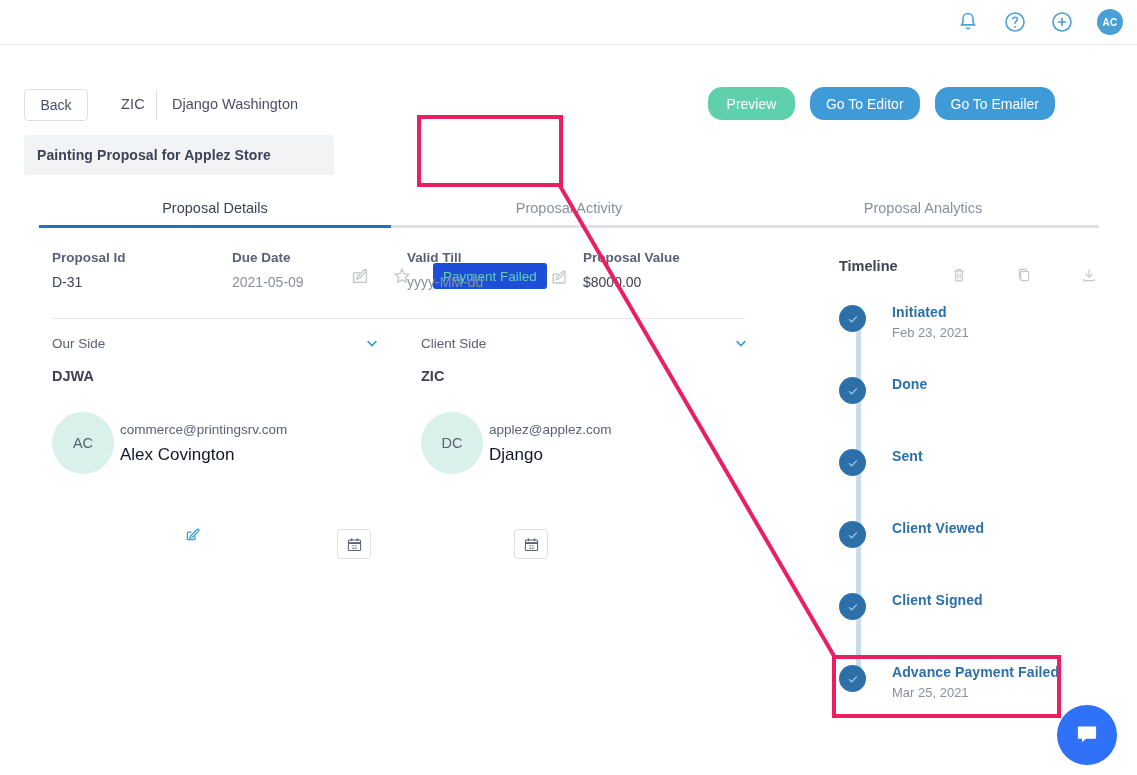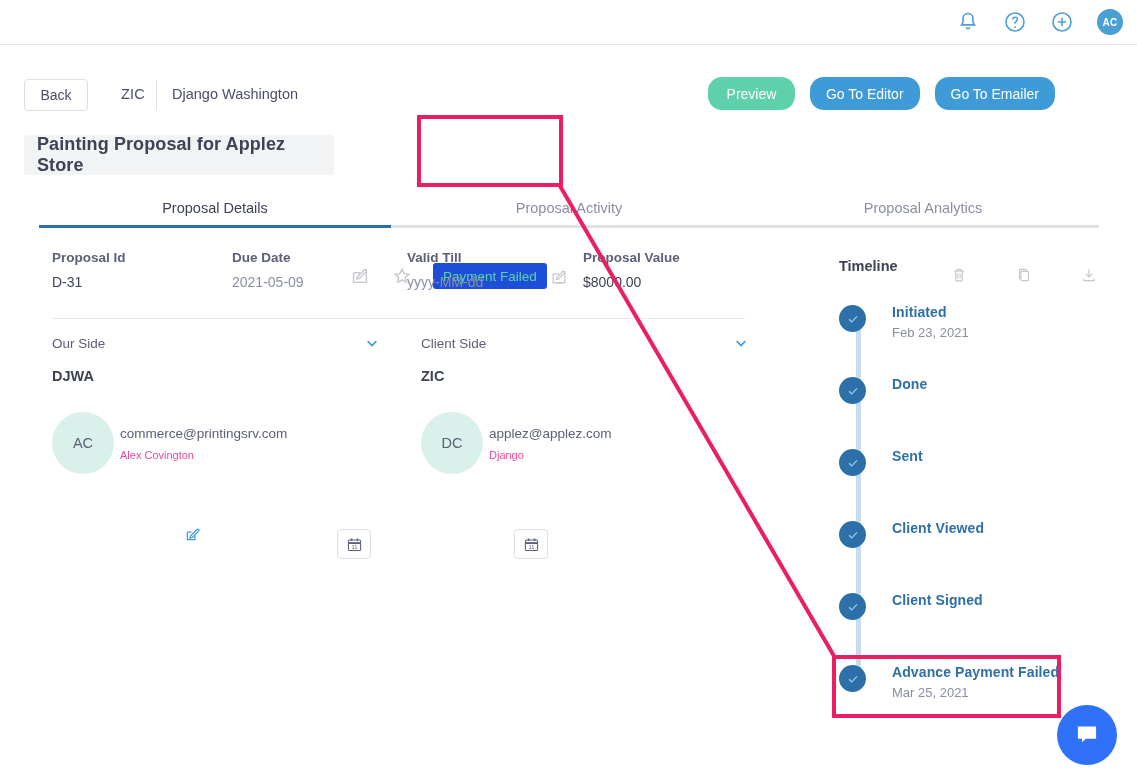--- a/index.html
+++ b/index.html
@@ -25,21 +25,21 @@
   .avatar-top {
     width: 26px; height: 26px; border-radius: 50%;
     background: #4a9fd5; color: #fff;
     font-size: 10px; font-weight: bold;
     display: flex; align-items: center; justify-content: center;
     letter-spacing: .3px;
   }
 
   
   .navrow {
-    position: absolute; left: 0; top: 49px; width: 1073px; height: 75px; padding-left: 10px;
+    position: absolute; left: 0; top: 59px; width: 1073px; height: 75px; padding-left: 10px;
   }
   .back-btn {
     position: absolute; left: 24px; top: 30px;
     width: 64px; height: 32px;
     border: 1px solid #dcdfe4; border-radius: 4px;
     background: #fff; color: #4a4f63;
     font-size: 14px; font-family: "Liberation Sans", sans-serif;
     display: flex; align-items: center; justify-content: center;
     cursor: pointer;
   }
@@ -72,21 +72,21 @@
   .titlerow {
     position: absolute; left: 0; top: 120px; width: 1137px; height: 70px;
   }
   .title-box {
     position: absolute; left: 24px; top: 15px;
     width: 310px; height: 40px;
     background: #f2f3f5; border-radius: 3px;
     display: flex; align-items: center; padding-left: 13px;
   }
   .title-text {
-    font-size: 18px; font-weight: bold; color: #3d4355; letter-spacing: .1px;
+    font-size: 14px; font-weight: bold; color: #3d4355; letter-spacing: .1px;
   }
   .icon-btn-gray {
     position: absolute; width: 22px; height: 22px; color: #c4c7cc; cursor: pointer;
   }
   .icon-btn-gray svg { display: block; }
   .status-badge {
     position: absolute; left: 433px; top: 143px;
     height: 26px; padding: 0 10px;
     background: #1d4ed8; color: #5ed0ac;
     font-size: 13.5px; border-radius: 3px;
@@ -147,21 +147,21 @@
   .chev svg { display: block; }
   .side-code { font-size: 14.5px; font-weight: bold; color: #3d4355; margin-top: 15px; }
   .contact { display: flex; align-items: center; margin-top: 28px; }
   .contact-avatar {
     width: 62px; height: 62px; border-radius: 50%;
     background: #d9f1ea; color: #5b6075;
     font-size: 14.5px; display: flex; align-items: center; justify-content: center;
   }
   .contact-info { margin-left: 6px; }
   .contact-email { font-size: 13.5px; color: #5b6075; margin-bottom: 8px; }
-  .contact-name { font-size: 11px; color: #ec4899; }
+  .contact-name { font-size: 17px; color: #0f172a; }
 
   
   .timeline { position: absolute; left: 839px; top: 258px; width: 260px; }
   .tl-title { font-size: 14.5px; font-weight: bold; color: #3d4355; margin-bottom: 30px; }
   .tl-list { position: relative; }
   .tl-rail {
     position: absolute; left: 17px; top: 14px; width: 5px; height: 365px;
     background: #c8dde9; border-radius: 3px;
   }
   .tl-item { position: relative; display: flex; align-items: flex-start; height: 72px; }

